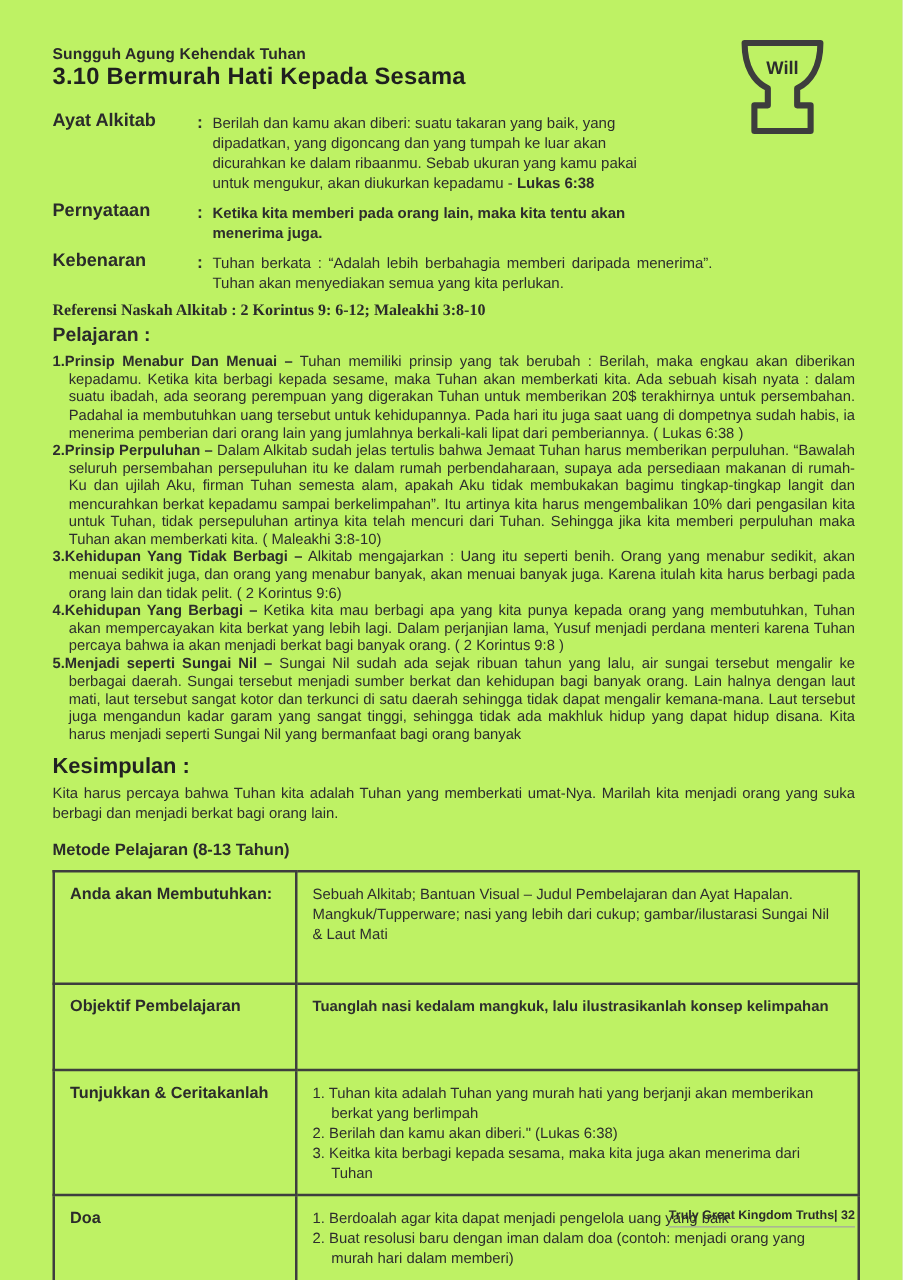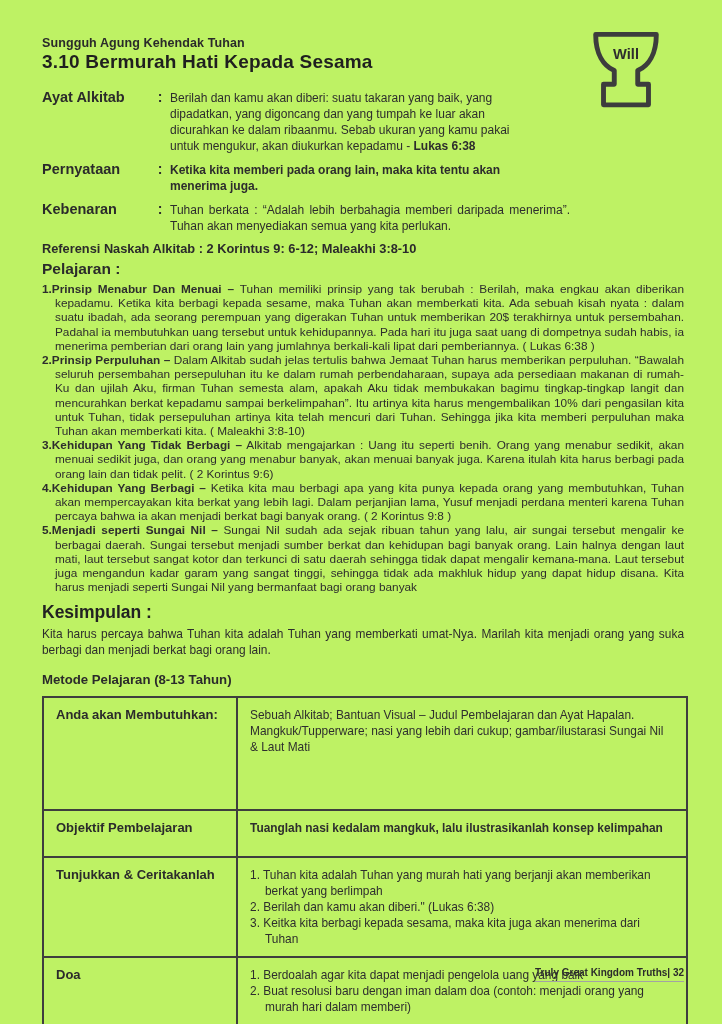--- a/index.html
+++ b/index.html
@@ -26,21 +26,21 @@
   .intro { margin-top:16px; }
   .intro-row { display:grid; grid-template-columns:108px 16px 1fr; column-gap:2px; margin-bottom:7px; }
   .intro-label { font-size:14.5px; font-weight:bold; color:#2b2b2b; }
   .intro-colon { font-size:14px; font-weight:bold; text-align:center; }
   .intro-text { font-size:12px; line-height:16px; color:#2d2d2d; padding-top:1px; }
   .row-ayat .intro-text { max-width:350px; }
   .row-pernyataan .intro-text { max-width:335px; font-weight:bold; }
   .row-kebenaran .intro-text { max-width:400px; text-align:justify; }
   .intro-text b { font-weight:bold; }
 
-  .referensi { font-size:12.8px; font-weight:bold; margin-top:4px; color:#2b2b2b; }
+  .referensi { font-size:12.8px; font-weight:bold; margin-top:4px; color:#2b2b2b;font-family:Liberation Serif, serif; }
   .pelajaran-heading { font-size:15.5px; font-weight:bold; margin-top:4px; color:#2b2b2b; }
 
   
   ol.lessons { list-style:none; counter-reset:n; margin-top:4px; }
   ol.lessons > li {
     counter-increment:n;
     font-size:11.8px; line-height:14.2px;
     text-align:justify;
     padding-left:13px;
     color:#2d2d2d;
@@ -55,22 +55,22 @@
 
   
   table.metode { width:646px; border-collapse:collapse; margin-top:9px; }
   table.metode td { border:2px solid #3e3e3e; vertical-align:top; padding:9px 12px; }
   td.cell-label { width:194px; font-size:13px; font-weight:bold; color:#2b2b2b; padding-top:12px; }
   td.cell-content { font-size:11.9px; line-height:16px; color:#2e2e2e; padding-top:11px; }
   .cell-bold { font-weight:bold; }
   ol.cell-list { list-style:none; counter-reset:m; }
   ol.cell-list > li { counter-increment:m; padding-left:15px; }
   ol.cell-list > li::before { content:counter(m) ". "; margin-left:-15px; }
-  tr.r1 td { height:113px; }
-  tr.r2 td { height:47px; }
+  tr.r1 td { height:90px; }
+  tr.r2 td { height:69px; }
   tr.r3 td { height:78px; }
   tr.r4 td { height:86px; }
 
   .footer { position:absolute; right:38px; bottom:42px; font-size:10px; font-weight:bold; color:#2b2b2b;
             border-bottom:1px solid #a3a3a3; padding-bottom:3px; }
 </style>
 </head>
 <body>
 
 <div class="page">

